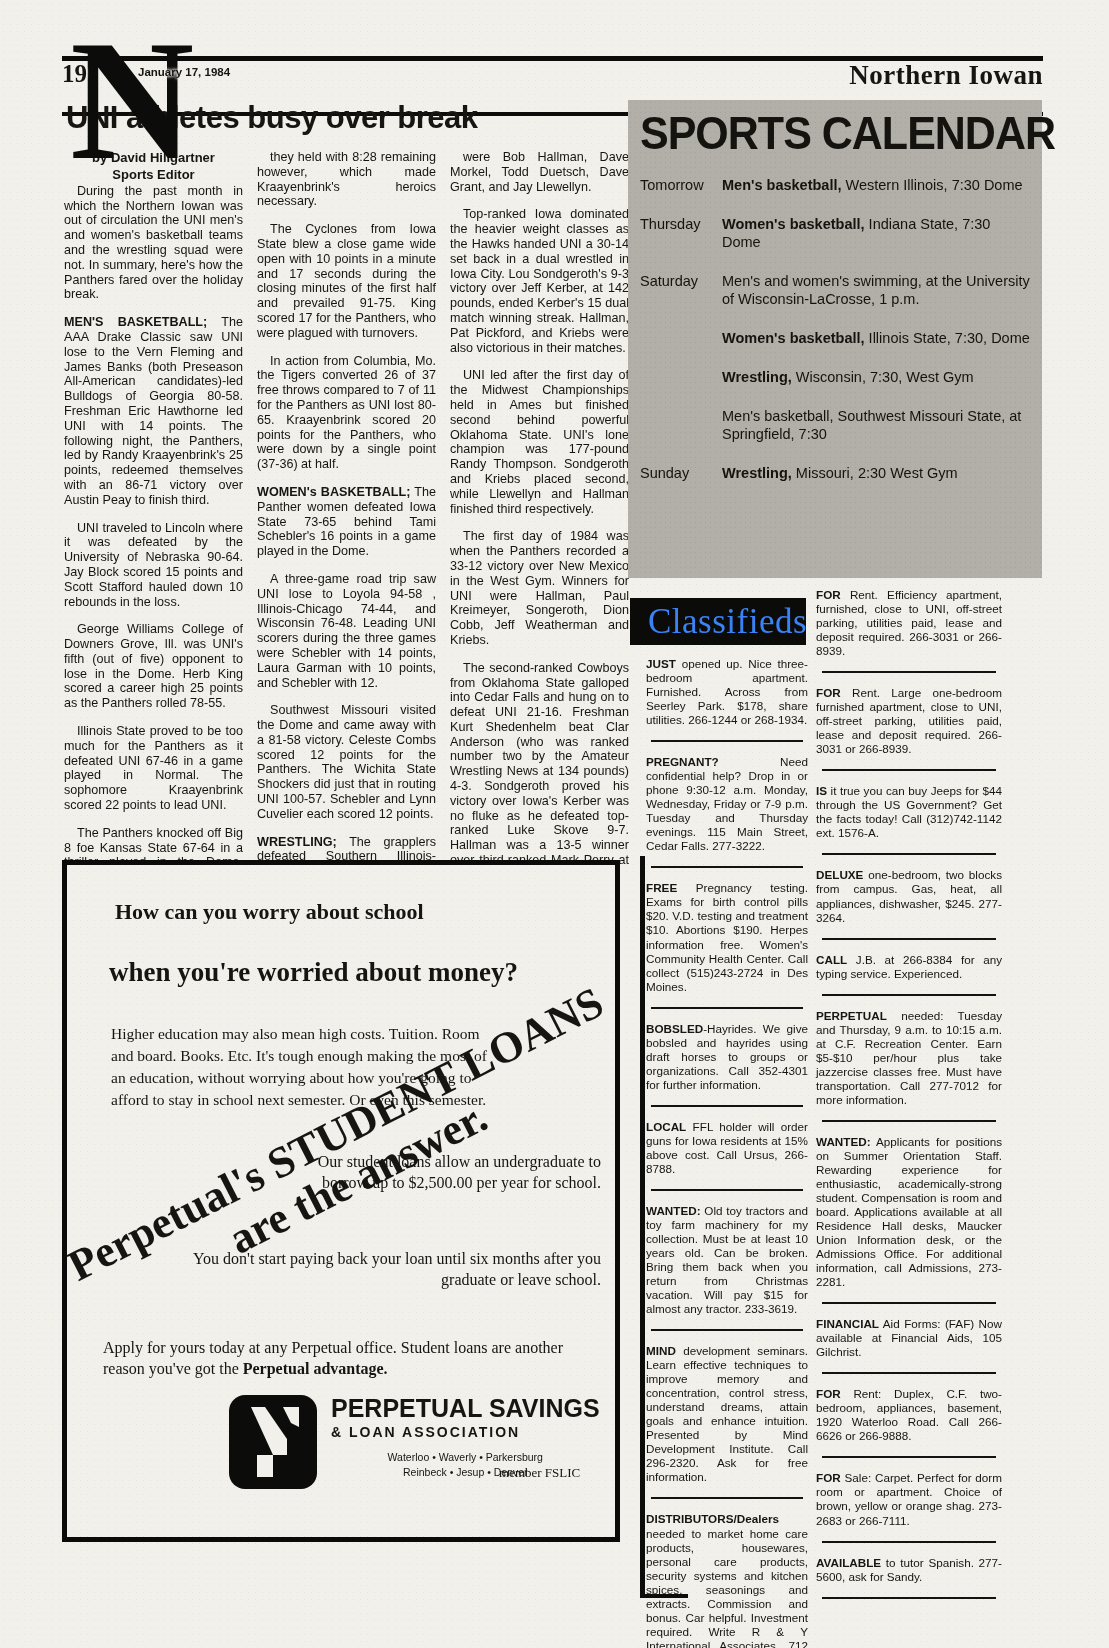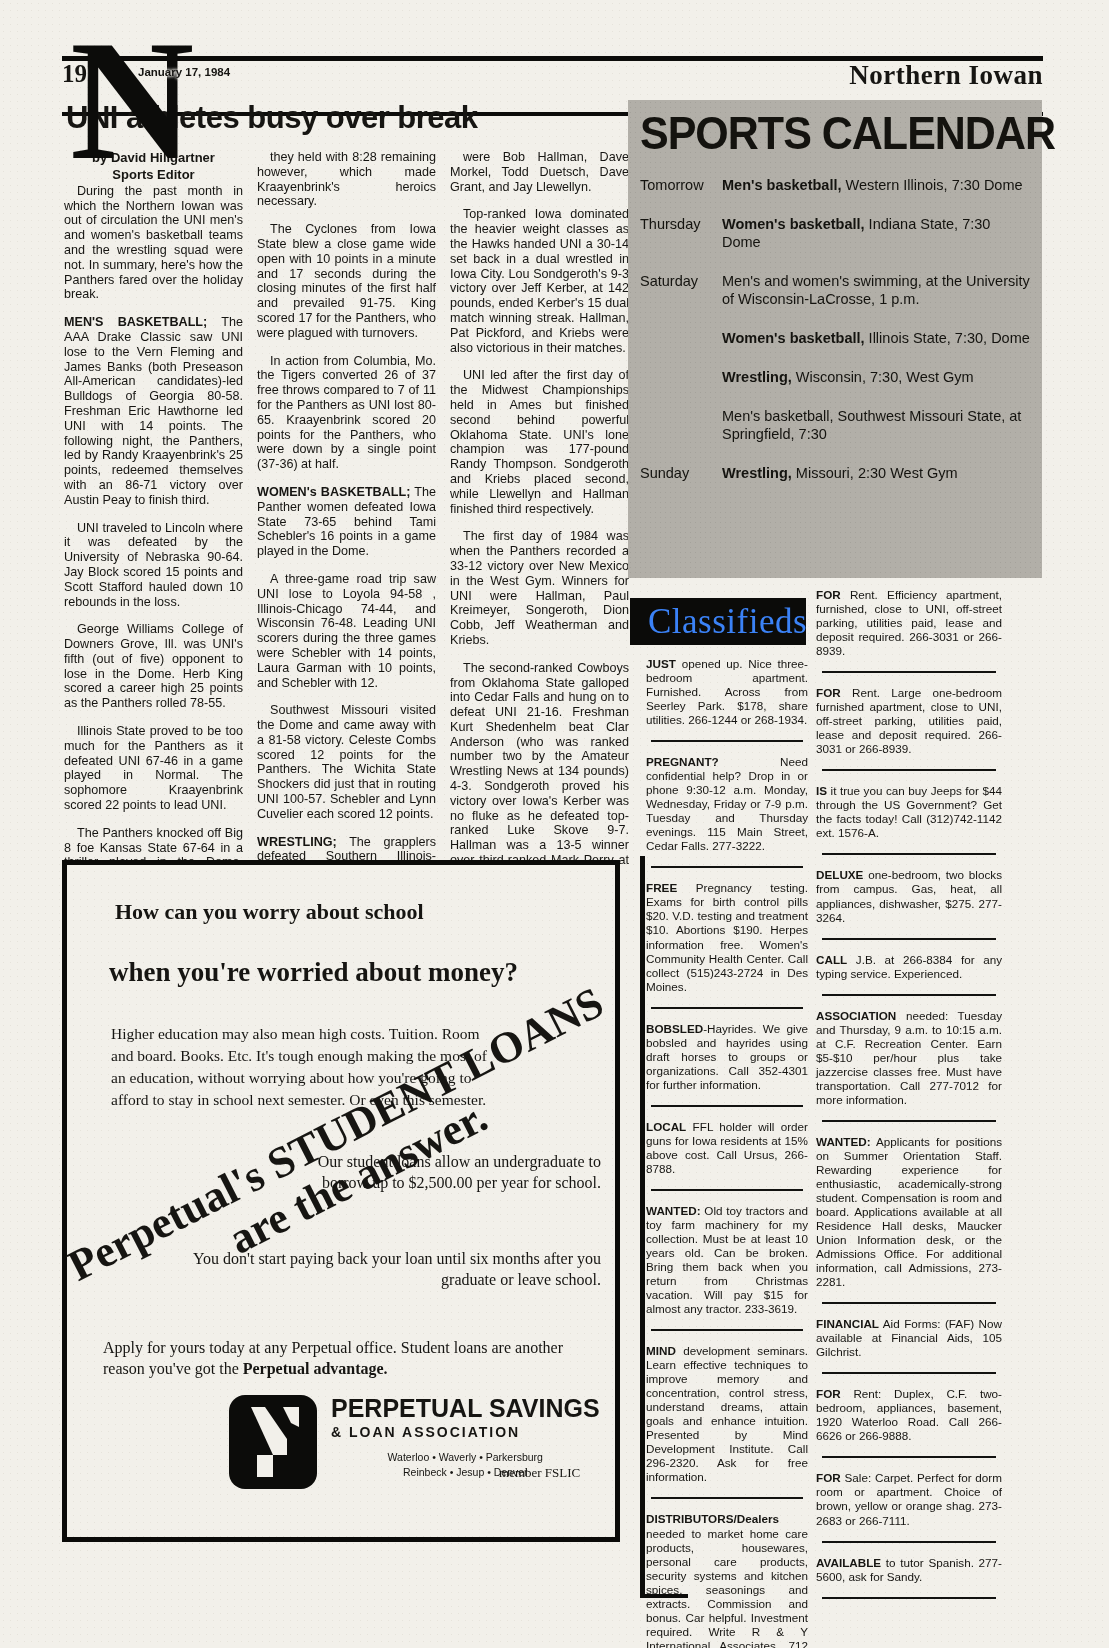--- a/index.html
+++ b/index.html
@@ -256,31 +256,31 @@
           <p><b>FOR</b><span> Rent. Large one-bedroom furnished apartment, close to UNI, off-street parking, utilities paid, lease and deposit required. 266-3031 or 266-8939.</span></p>
           <div class="c-rule"></div>
         </div>
 
         <div class="c-ad">
           <p><b>IS</b><span> it true you can buy Jeeps for $44 through the US Government? Get the facts today! Call (312)742-1142 ext. 1576-A.</span></p>
           <div class="c-rule"></div>
         </div>
 
         <div class="c-ad">
-          <p><b>DELUXE</b><span> one-bedroom, two blocks from campus. Gas, heat, all appliances, dishwasher, $275. 277-3264.</span></p>
+          <p><b>DELUXE</b><span> one-bedroom, two blocks from campus. Gas, heat, all appliances, dishwasher, $245. 277-3264.</span></p>
           <div class="c-rule"></div>
         </div>
 
         <div class="c-ad">
           <p><b>CALL</b><span> J.B. at 266-8384 for any typing service. Experienced.</span></p>
           <div class="c-rule"></div>
         </div>
 
         <div class="c-ad">
-          <p><b>ASSOCIATION</b><span> needed: Tuesday and Thursday, 9 a.m. to 10:15 a.m. at C.F. Recreation Center. Earn $5-$10 per/hour plus take jazzercise classes free. Must have transportation. Call 277-7012 for more information.</span></p>
+          <p><b>PERPETUAL</b><span> needed: Tuesday and Thursday, 9 a.m. to 10:15 a.m. at C.F. Recreation Center. Earn $5-$10 per/hour plus take jazzercise classes free. Must have transportation. Call 277-7012 for more information.</span></p>
           <div class="c-rule"></div>
         </div>
 
         <div class="c-ad">
           <p><b>WANTED:</b><span> Applicants for positions on Summer Orientation Staff. Rewarding experience for enthusiastic, academically-strong student. Compensation is room and board. Applications available at all Residence Hall desks, Maucker Union Information desk, or the Admissions Office. For additional information, call Admissions, 273-2281.</span></p>
           <div class="c-rule"></div>
         </div>
 
         <div class="c-ad">
           <p><b>FINANCIAL</b><span> Aid Forms: (FAF) Now available at Financial Aids, 105 Gilchrist.</span></p>

